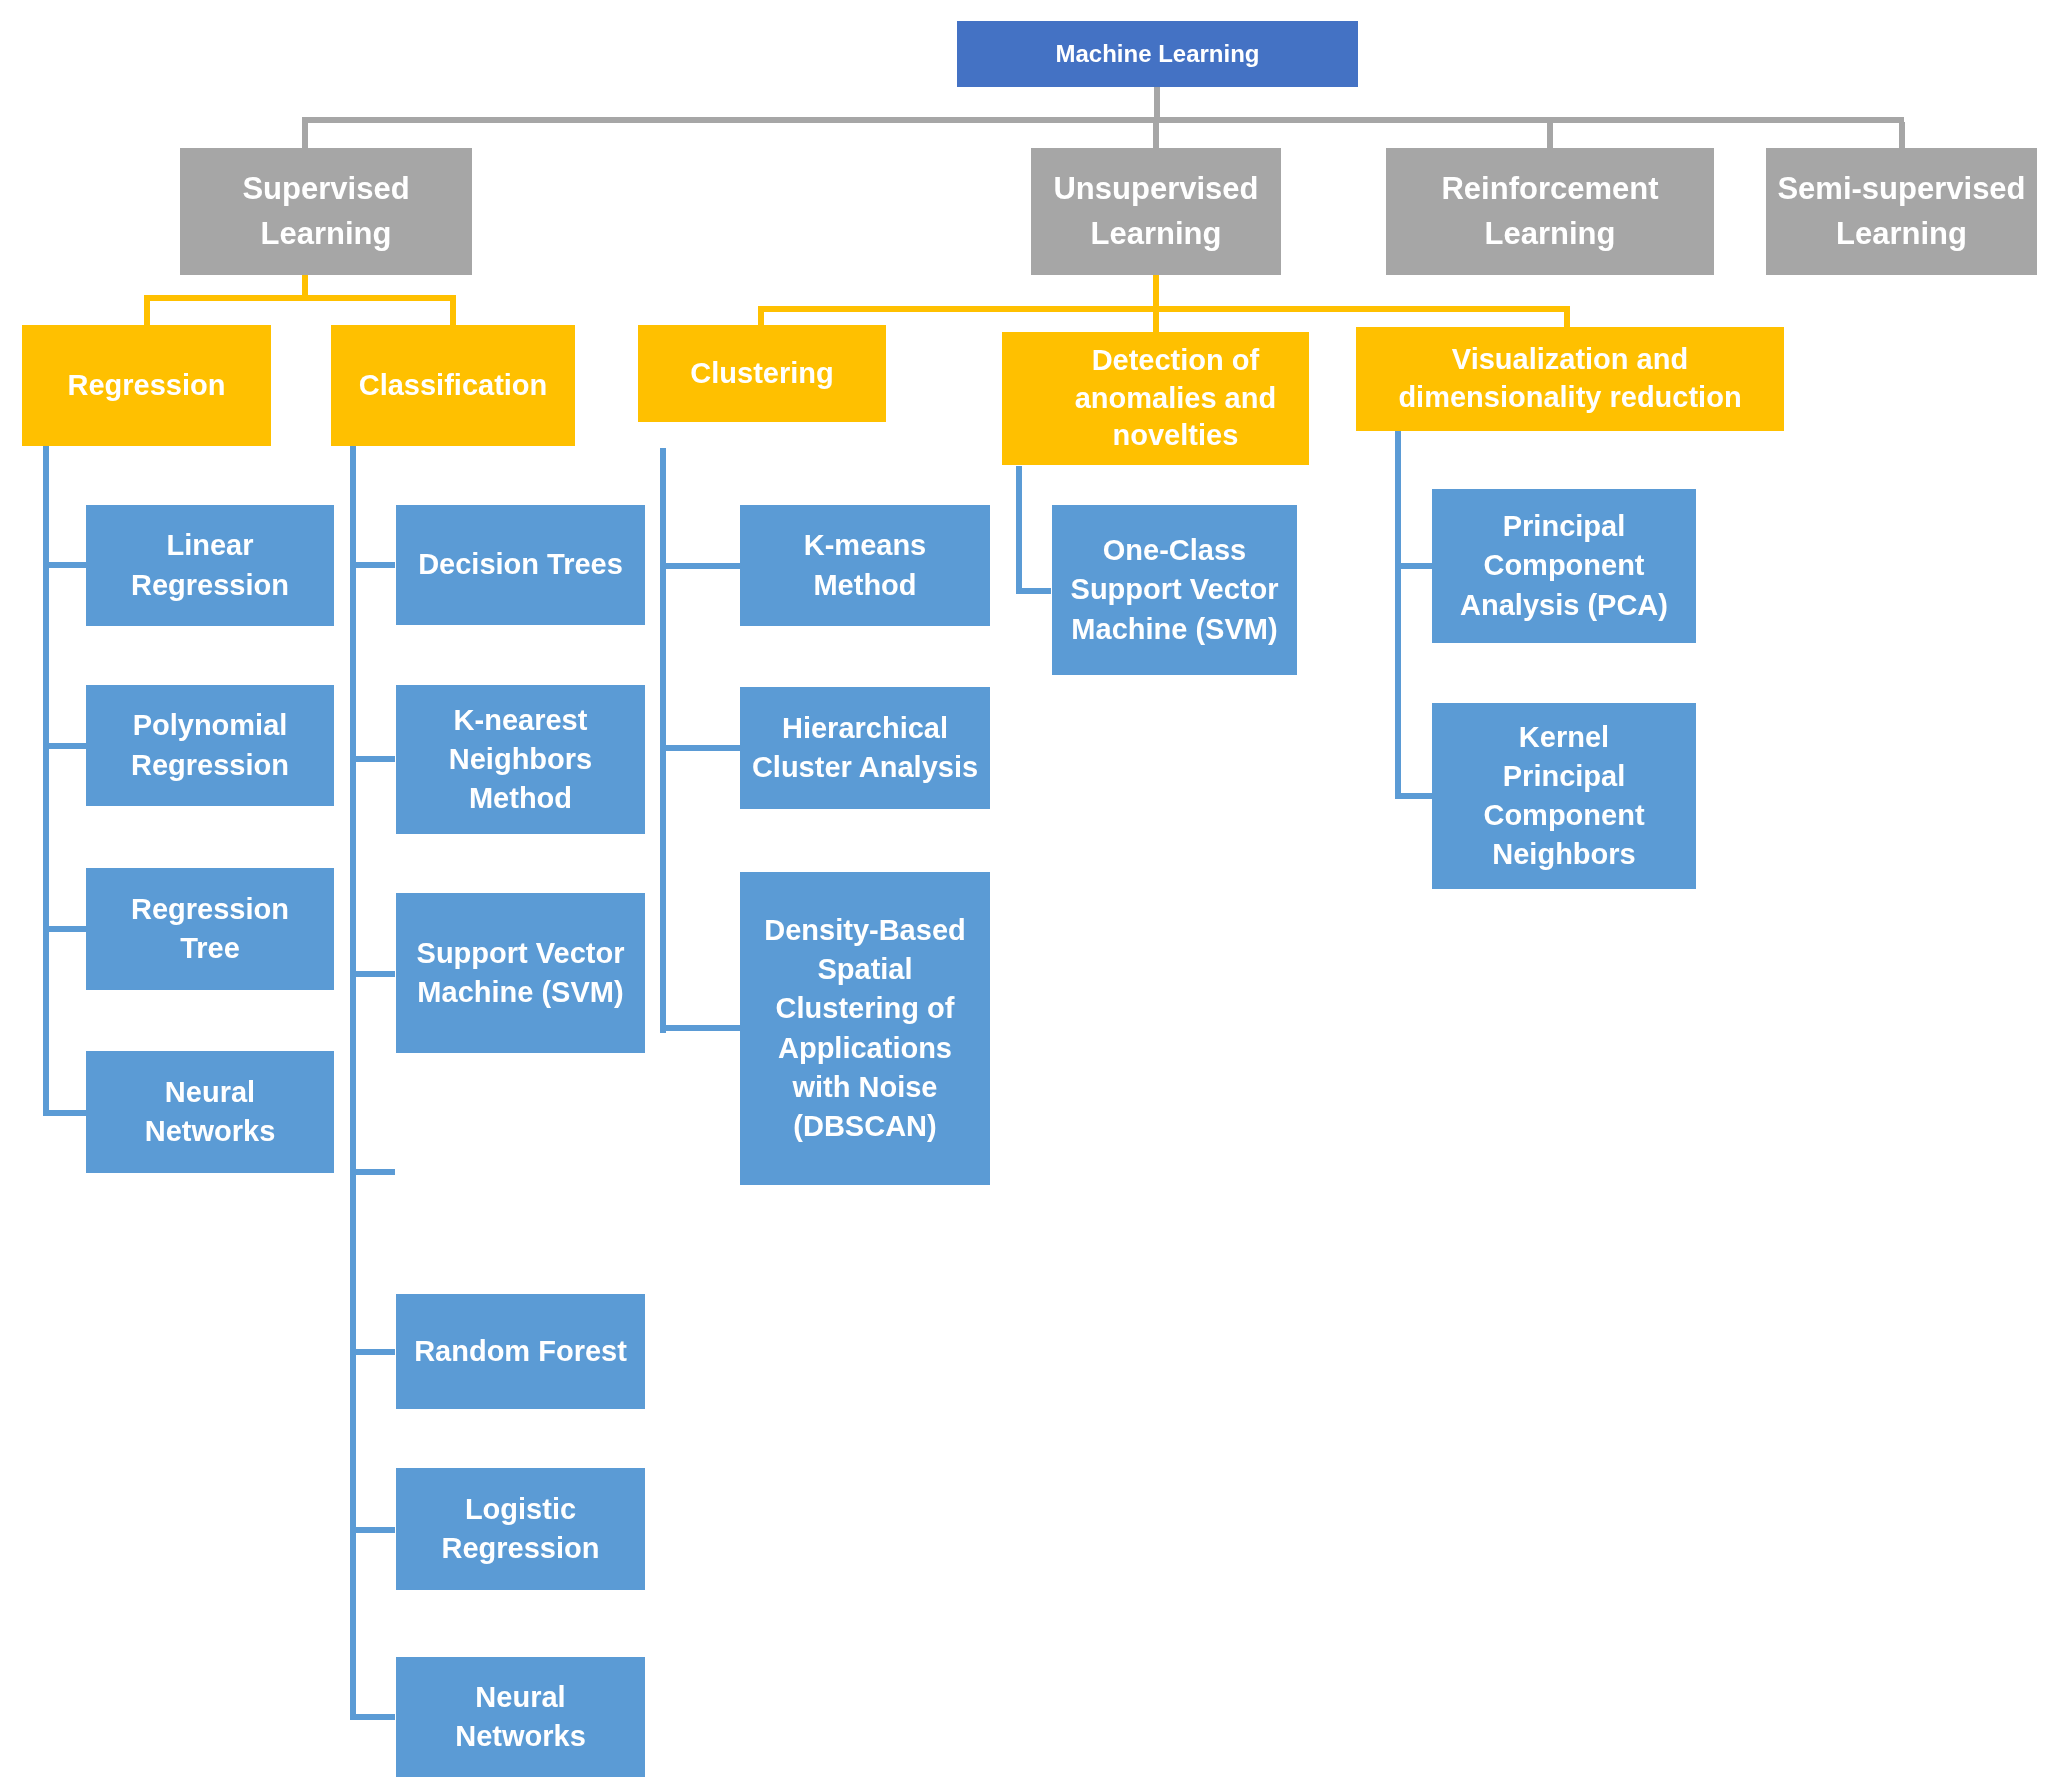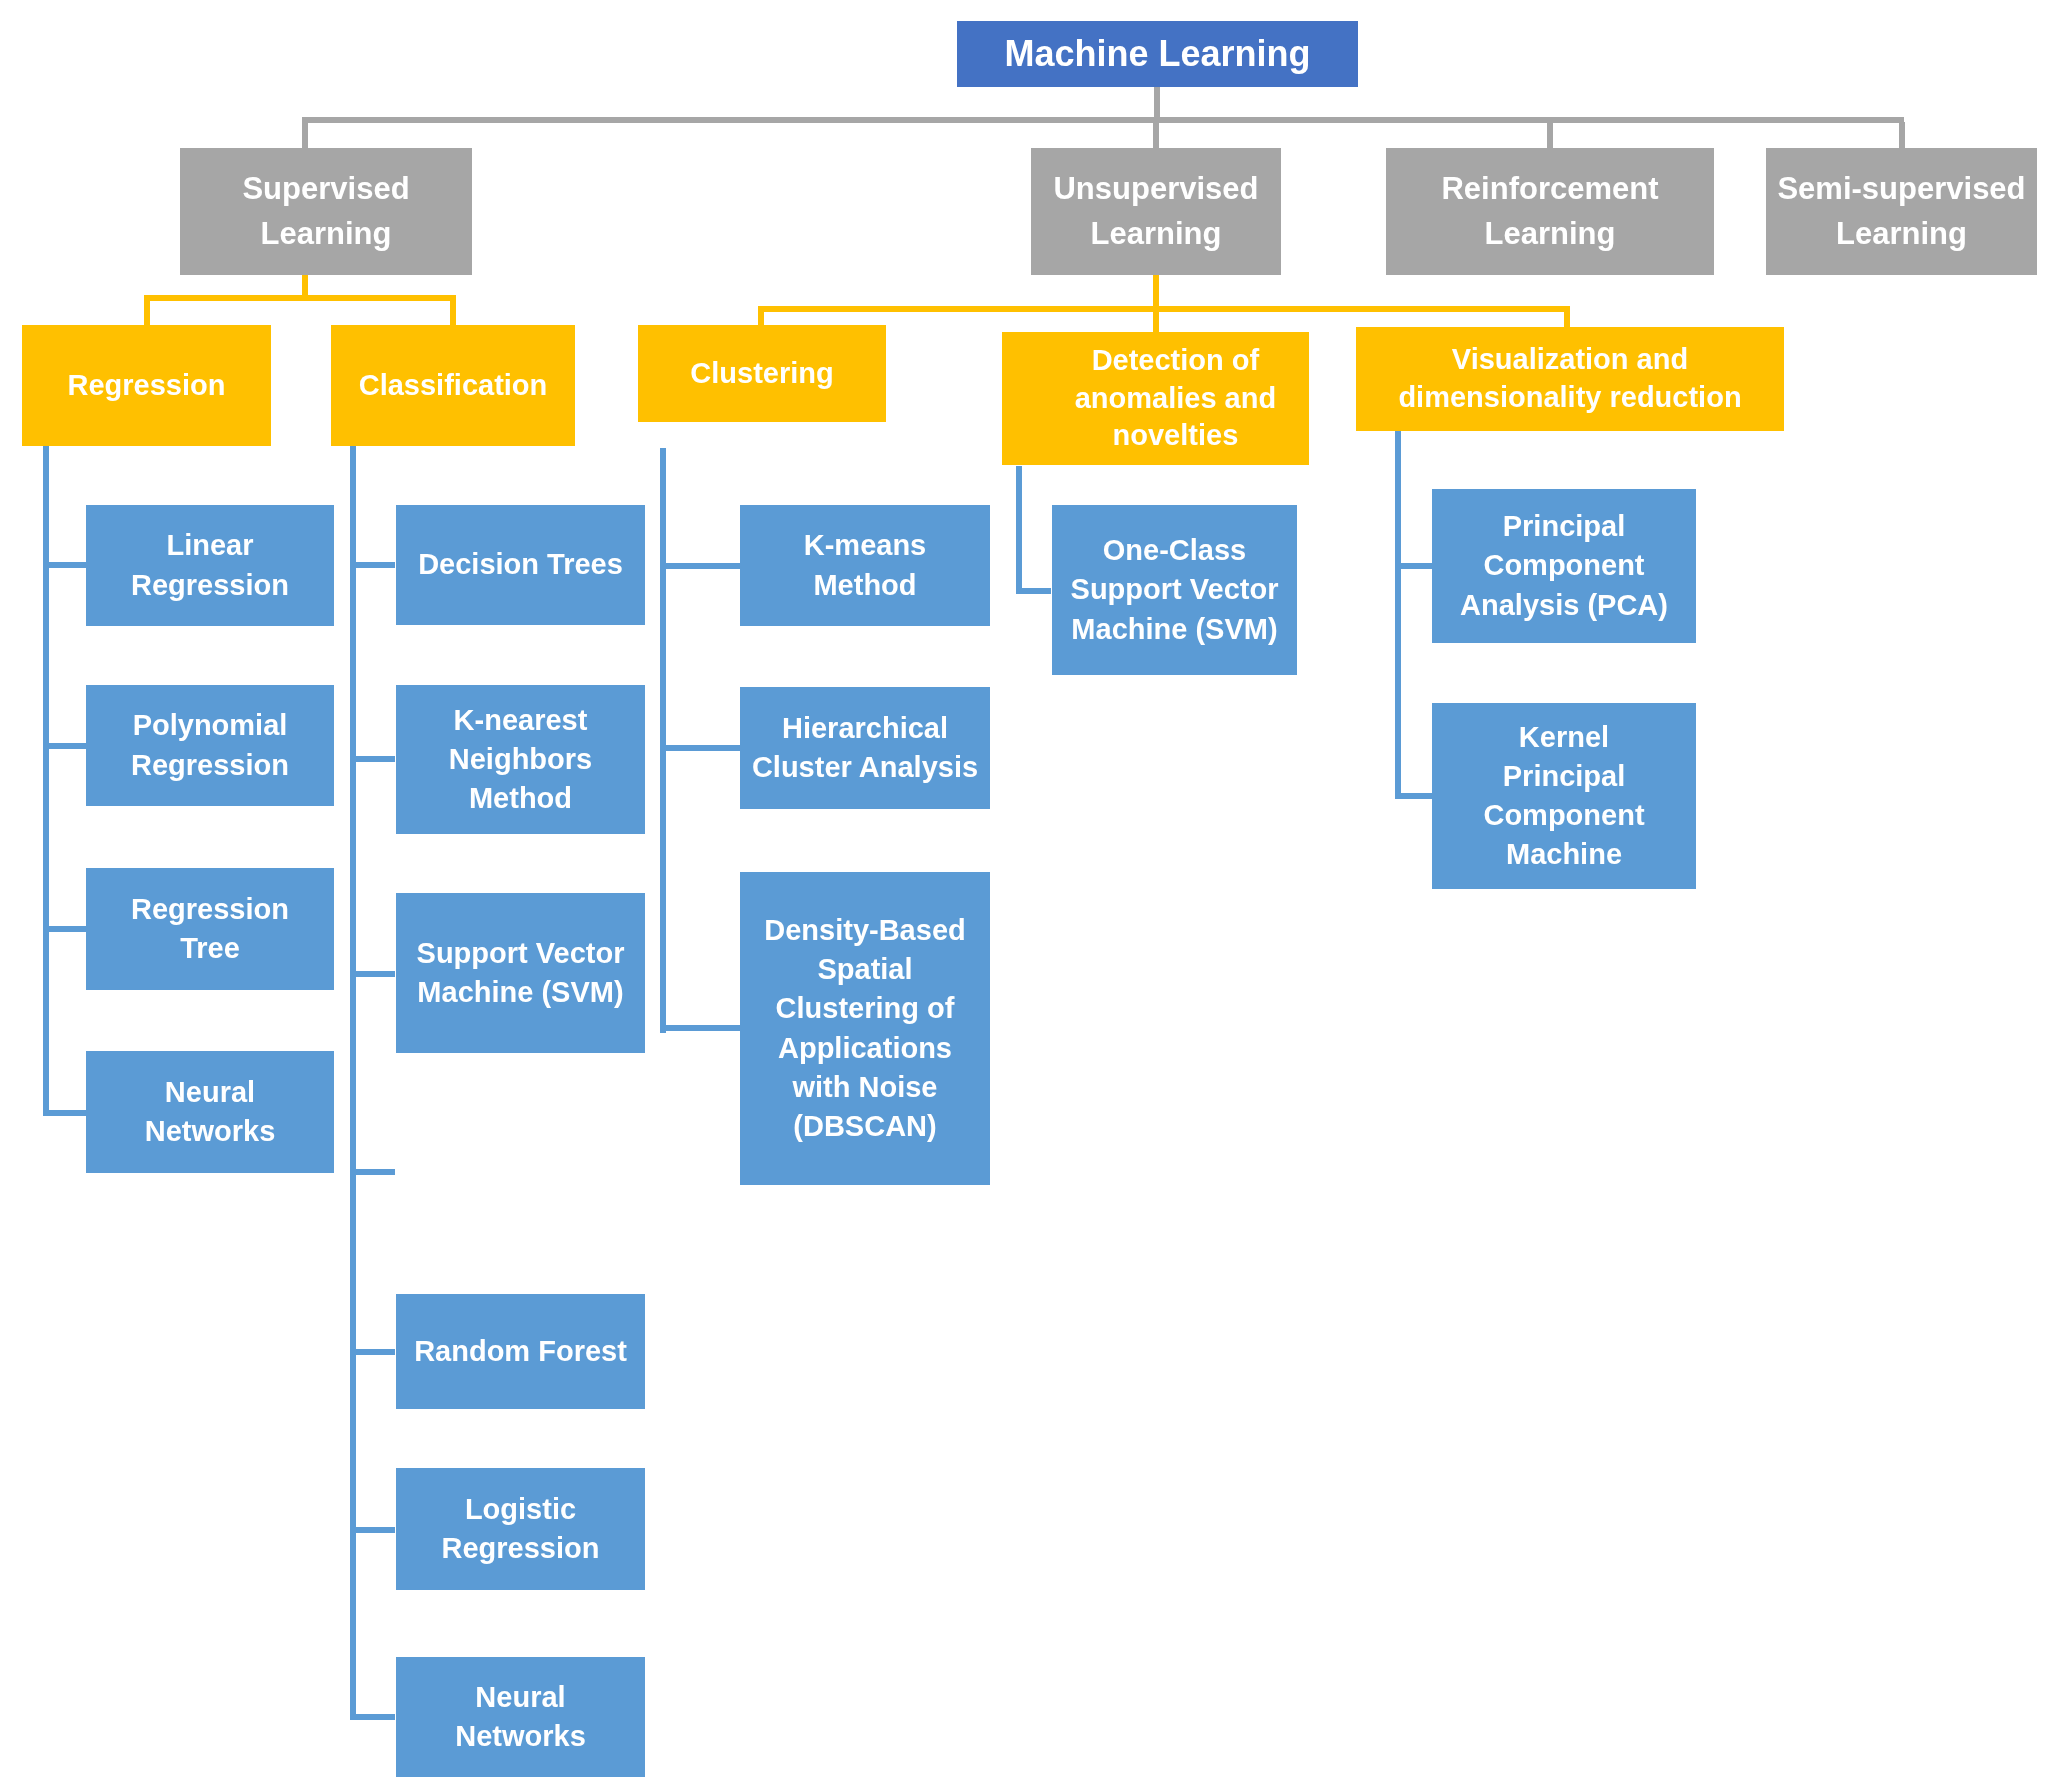--- a/index.html
+++ b/index.html
@@ -1,20 +1,20 @@
 <!DOCTYPE html>
 <html style="--root_blue: #4472C4; --gray: #A6A6A6; --gold: #FFC000; --leaf_blue: #5B9BD5; --background: #FFFFFF;font-size:11px"><head>
 <meta charset="utf-8">
 <style>
   html,body{margin:0;padding:0;background:#fff;}
   .canvas{position:relative;width:2066px;height:1784px;background:var(--background,#ffffff);
           font-family:"Liberation Sans",sans-serif;overflow:hidden;}
   .node{position:absolute;box-sizing:border-box;display:flex;align-items:center;justify-content:center;
         text-align:center;color:#ffffff;font-weight:bold;white-space:pre-line;}
-  .root{background:var(--root_blue,#4472C4);font-size:36px;}
+  .root{background:var(--root_blue,#4472C4);font-size:24px;}
   .cat {background:var(--gray,#A6A6A6);font-size:31px;line-height:1.45;}
   .grp {background:var(--gold,#FFC000);font-size:29px;line-height:1.3;padding:4.2px;}
   .leaf{background:var(--leaf_blue,#5B9BD5);font-size:29px;line-height:1.35;padding:4.2px;}
   .ln{position:absolute;}
   .ln.gray{background:var(--gray,#A6A6A6);}
   .ln.gold{background:var(--gold,#FFC000);}
   .ln.blue{background:var(--leaf_blue,#5B9BD5);}
 </style>
 </head>
 <body>
@@ -121,16 +121,16 @@
   <div class="ln blue" style="left:1395px;top:431px;width:5.6px;height:368px;"></div>
   <div class="ln blue" style="left:1395px;top:563px;width:37px;height:5.6px;"></div>
   <div class="ln blue" style="left:1395px;top:793px;width:37px;height:5.6px;"></div>
 
   <div class="node leaf" style="left:1432px;top:489px;width:264px;height:154px;">Principal
 Component
 Analysis (PCA)</div>
   <div class="node leaf" style="left:1432px;top:703px;width:264px;height:186px;">Kernel
 Principal
 Component
-Machine</div>
+Neighbors</div>
 
 </div>
 
 
 </body></html>

